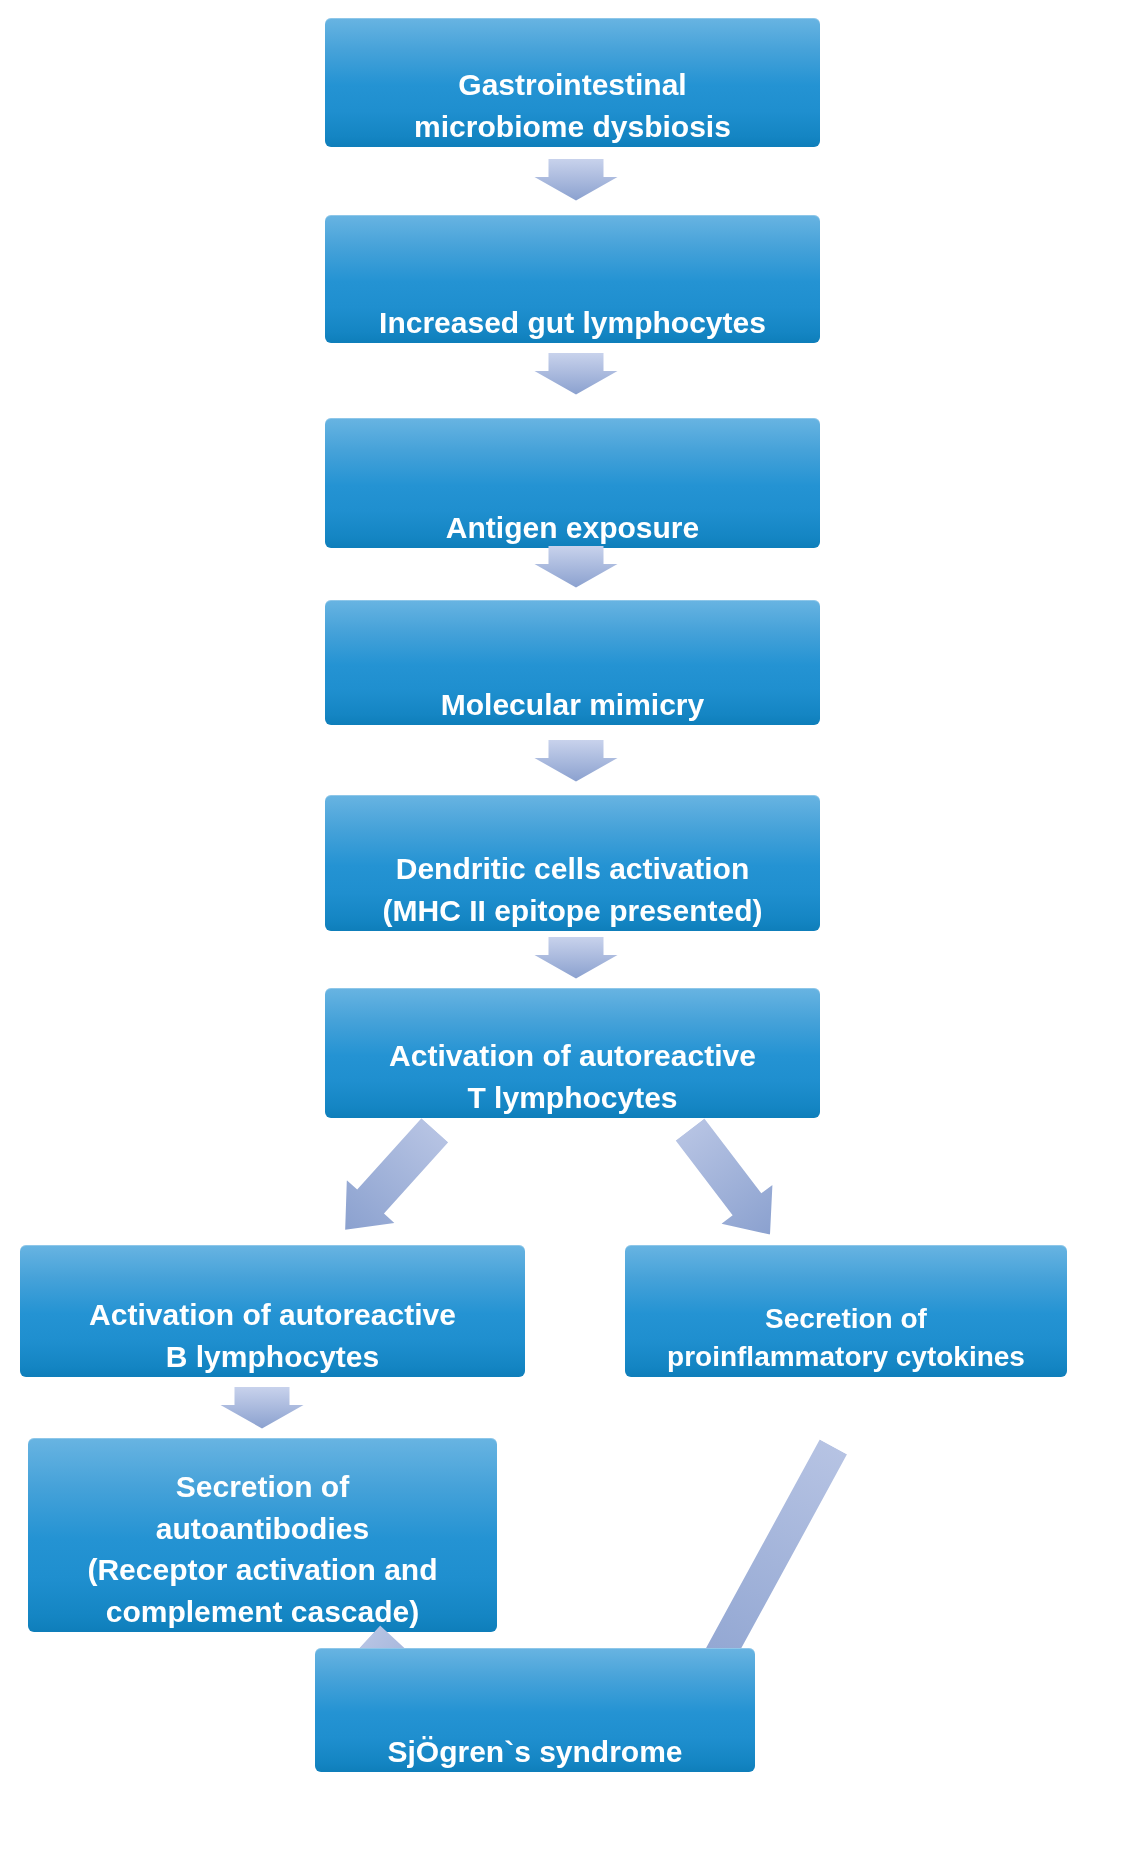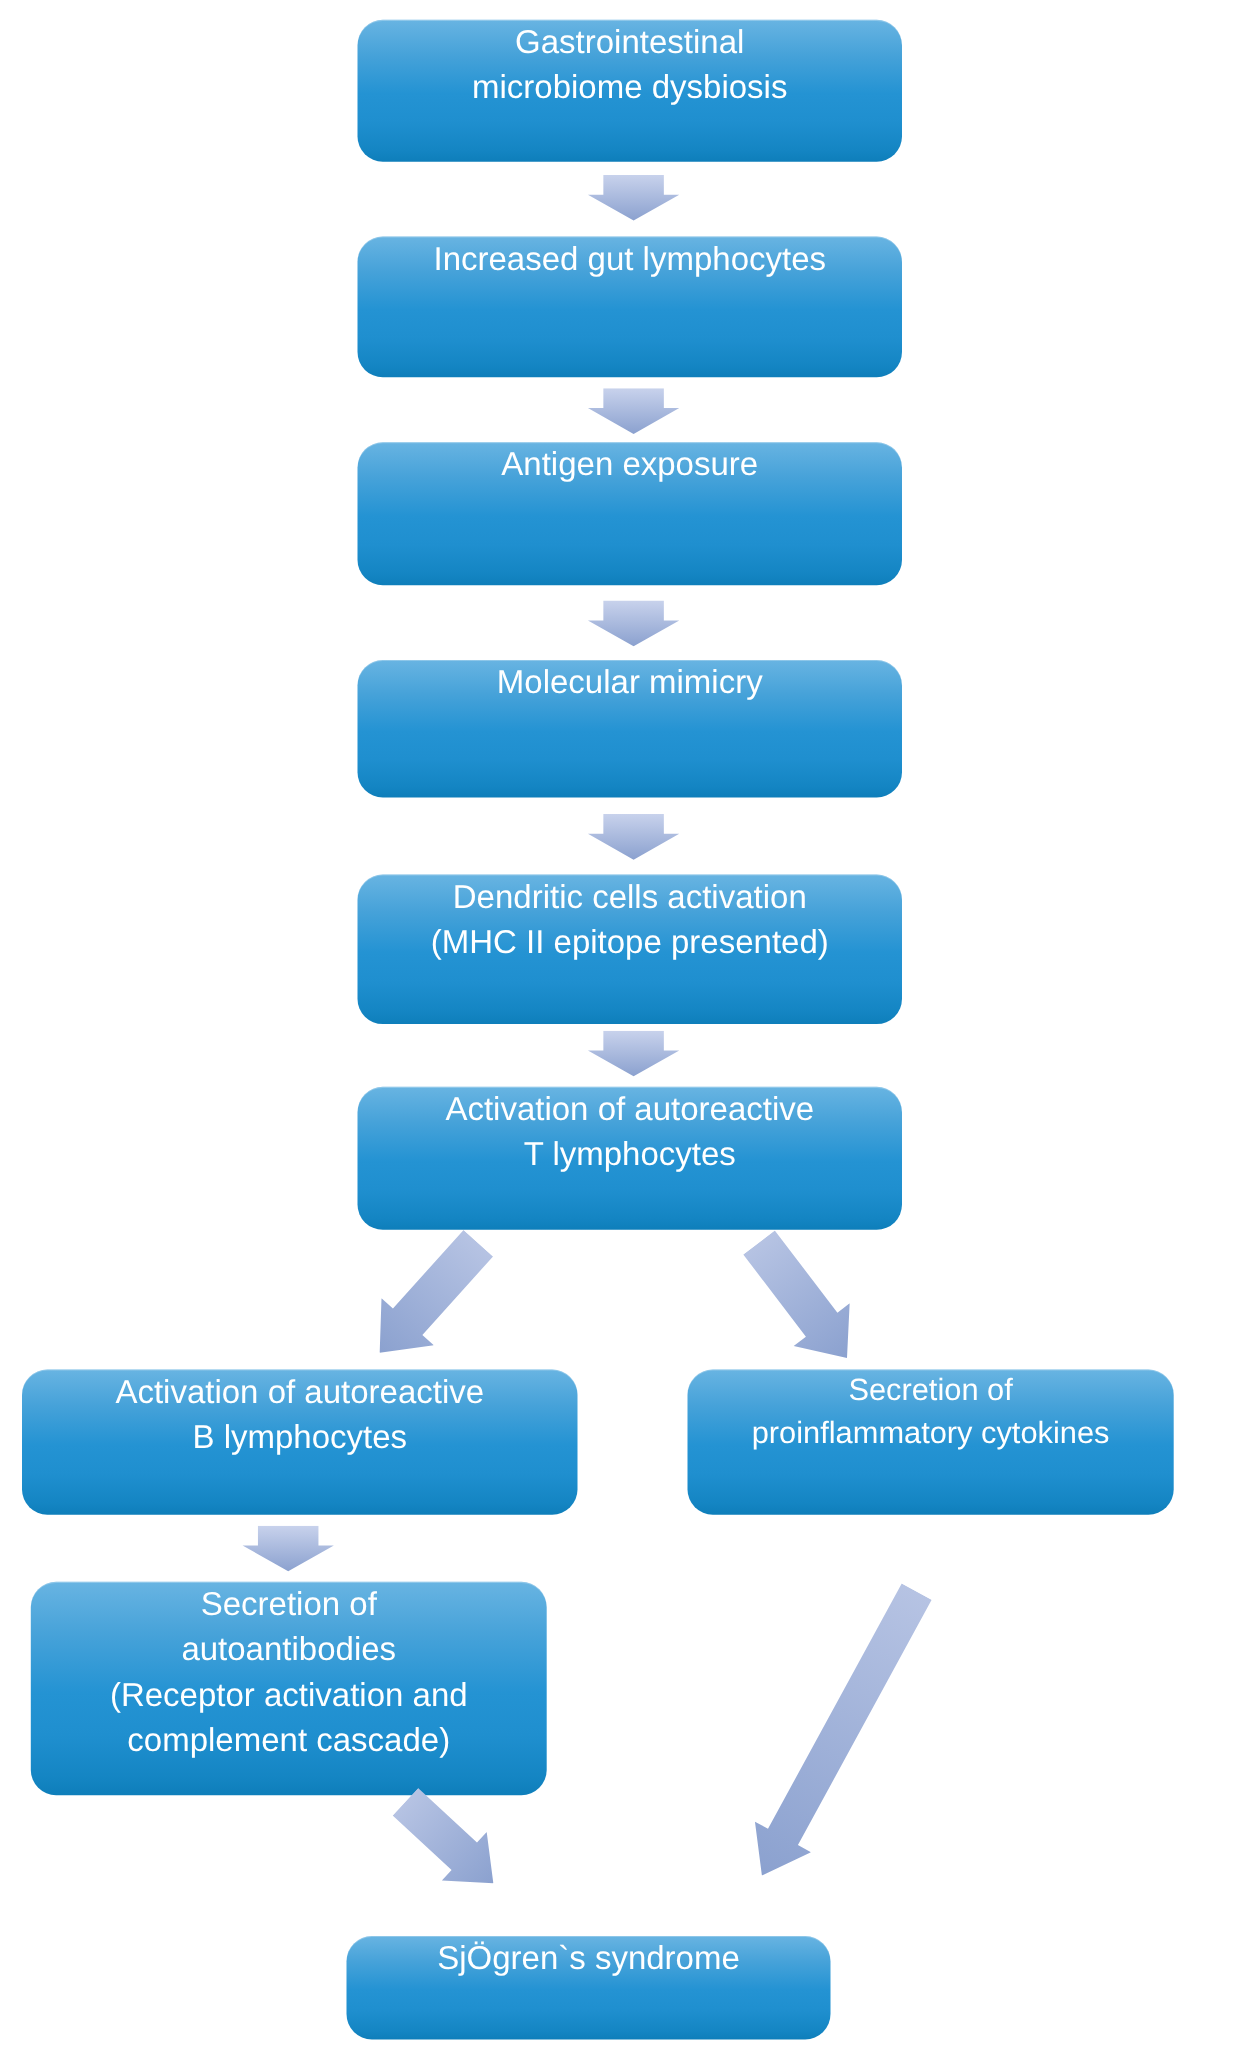--- a/index.html
+++ b/index.html
@@ -7,34 +7,34 @@
     position: relative;
     width: 1141px;
     height: 1875px;
     background: #ffffff;
     font-family: "Liberation Sans", sans-serif;
     overflow: hidden;
   }
   .node {
     position: absolute;
     display: flex;
-    align-items: flex-start;
+    align-items: flex-end;
     justify-content: center;
     text-align: center;
-    border-radius: 23px;
+    border-radius: 6px;
     background: linear-gradient(180deg,
       #68b4e2 0%,
       #46a2d9 25%,
       #2493d3 52%,
       #1f8fcf 72%,
       #1485c3 92%,
       #0e7eba 100%);
     box-shadow: inset 0 1px 0 rgba(255,255,255,0.25);
     color: #ffffff;
-    font-weight: normal;
+    font-weight: bold;
     font-size: 30px;
     line-height: 1.38;
   }
   .node .label { white-space: pre-line; padding: 0 8px; }
   .node.tight { font-size: 28px; }
   .arrow { position: absolute; line-height: 0; }
   .arrow svg { display: block; }
 </style>
 </head>
 <body>
@@ -68,21 +68,21 @@
   <div class="node" style="left:325px; top:215px; width:495px; height:128px;">
     <span class="label">Increased gut lymphocytes</span>
   </div>
 
   <div class="arrow" style="left:534px; top:353px;">
     <svg width="84" height="42" viewBox="0 0 84 42">
       <polygon fill="url(#gv)" points="14.5,0 69.5,0 69.5,18 83.5,18 42,41.5 0.5,18 14.5,18"></polygon>
     </svg>
   </div>
 
-  <div class="node" style="left:325px; top:402px; width:495px; height:130px;">
+  <div class="node" style="left:325px; top:418px; width:495px; height:130px;">
     <span class="label">Antigen exposure</span>
   </div>
 
   <div class="arrow" style="left:534px; top:546px;">
     <svg width="84" height="42" viewBox="0 0 84 42">
       <polygon fill="url(#gv)" points="14.5,0 69.5,0 69.5,18 83.5,18 42,41.5 0.5,18 14.5,18"></polygon>
     </svg>
   </div>
 
   <div class="node" style="left:325px; top:600px; width:495px; height:125px;">
@@ -151,17 +151,17 @@
       <polygon fill="url(#gh)" points="0,13 73,13 73,0 109,30 73,60 73,47 0,47"></polygon>
     </svg>
   </div>
 
   <div class="arrow" style="left:616px; top:1547px; transform:rotate(118.6deg);">
     <svg width="294" height="58" viewBox="0 0 294 58">
       <polygon fill="url(#gh)" points="0,13.5 254,13.5 254,0 294,29 254,58 254,44.5 0,44.5"></polygon>
     </svg>
   </div>
 
-  <div class="node" style="left:315px; top:1760px; width:440px; height:94px;">
+  <div class="node" style="left:315px; top:1648px; width:440px; height:124px;">
     <span class="label">SjÖgren`s syndrome</span>
   </div>
 
 </div>
 
 </body></html>

